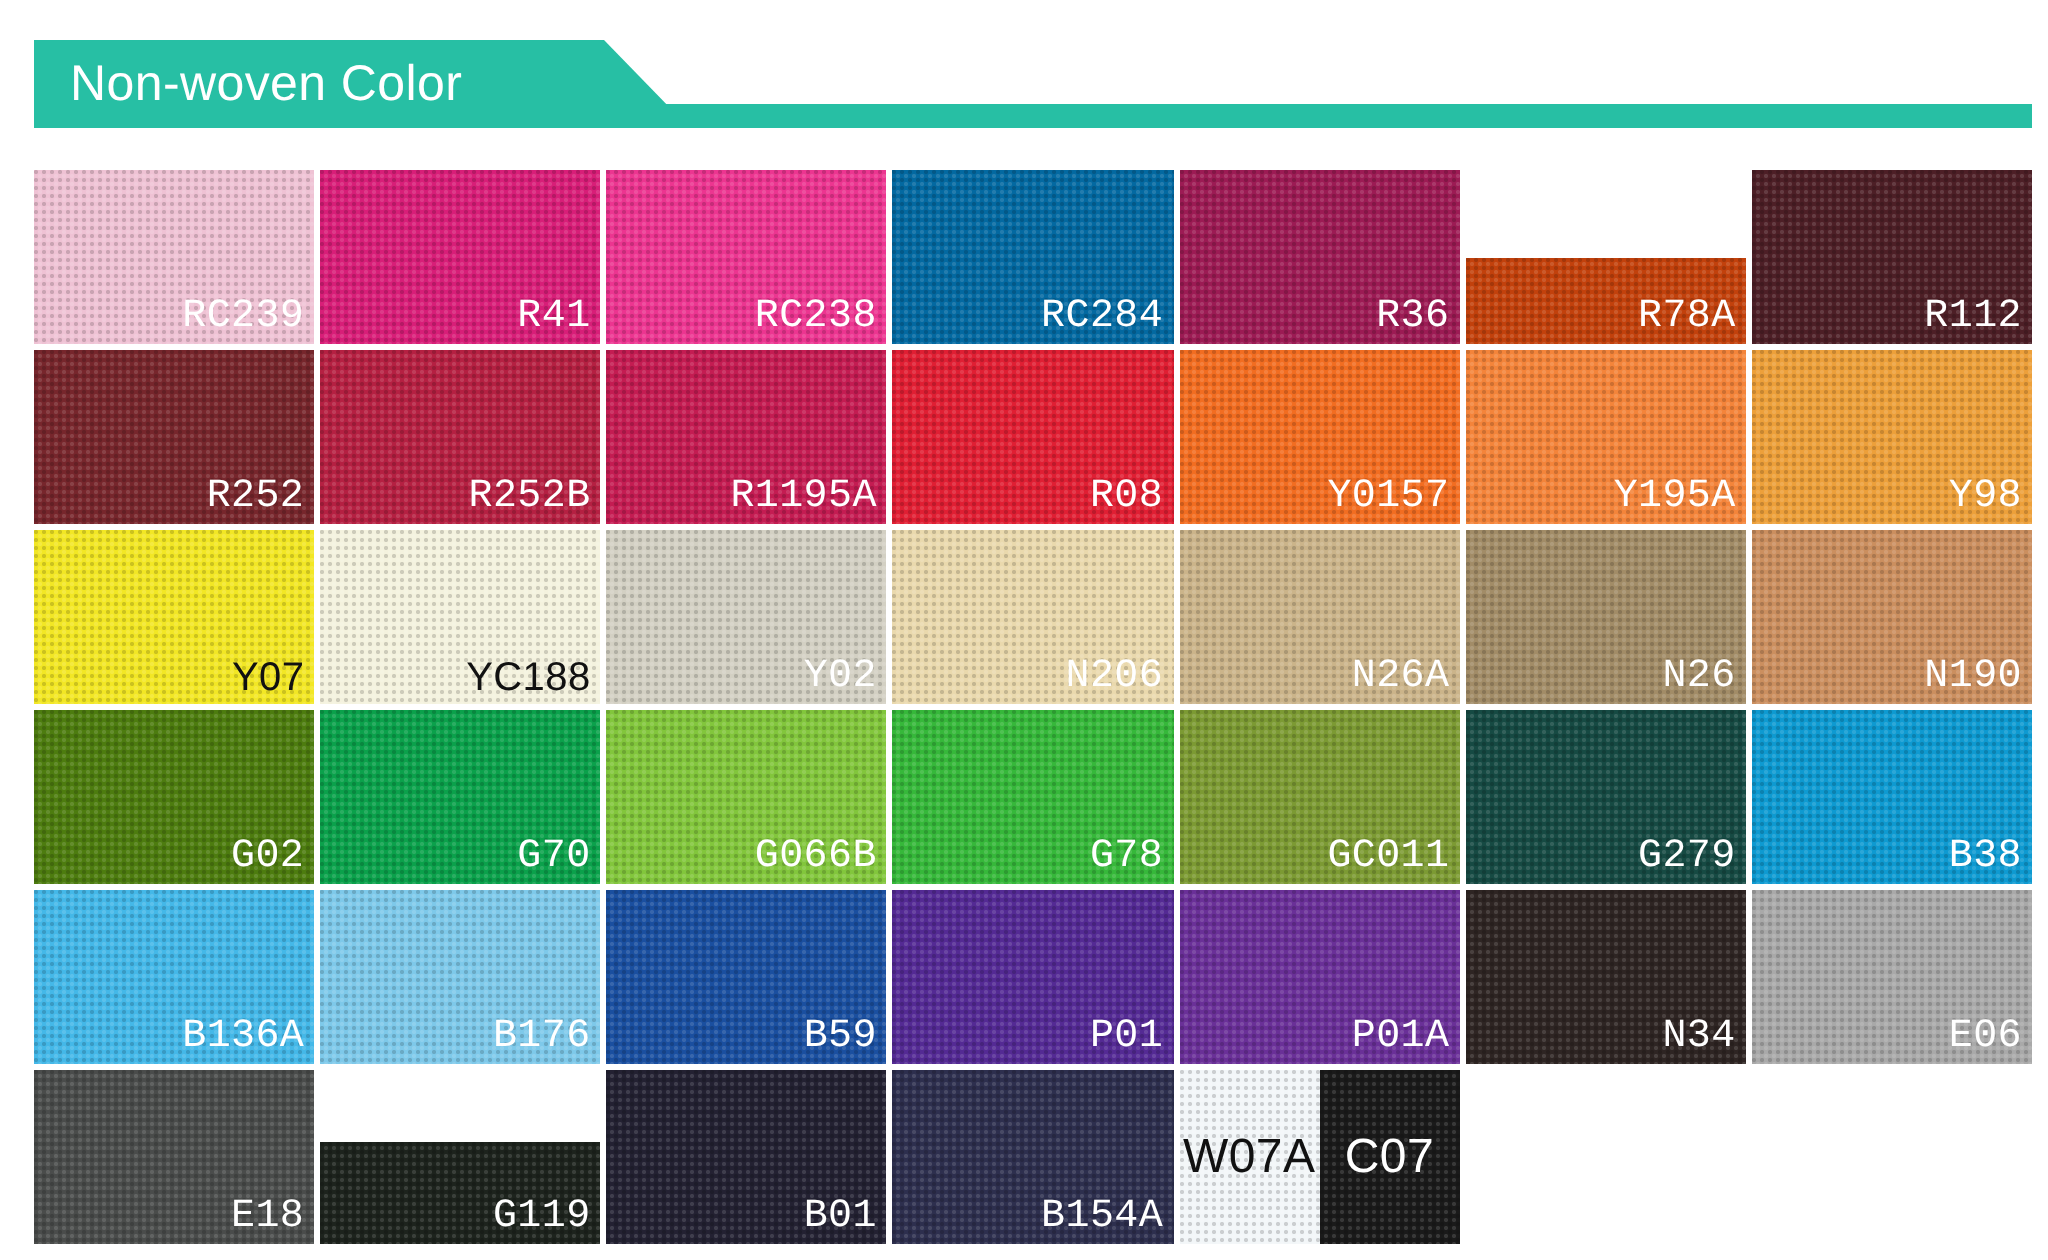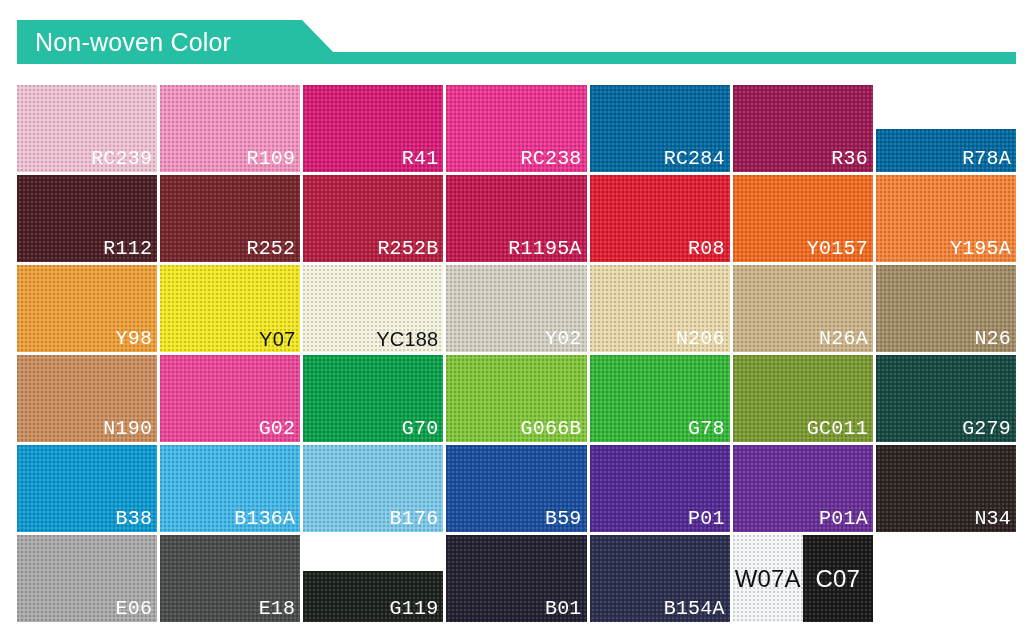--- a/index.html
+++ b/index.html
@@ -127,41 +127,37 @@
   <div id="header-bar"></div>
   <div id="header-tab"></div>
   <div id="header-title">Non-woven Color</div>
 </div>
 
 <div id="grid">
     <div class="swatch light-text" style="background: rgb(239, 194, 212);">
       <div class="tex"></div>
       <div class="label">RC239</div>
     </div>
-    <div class="swatch light-text" style="background: rgb(242, 148, 192);">
-      <div class="tex"></div>
-      <div class="label">R109</div>
-    </div>
     <div class="swatch light-text" style="background: rgb(216, 30, 120);">
       <div class="tex"></div>
       <div class="label">R41</div>
     </div>
     <div class="swatch light-text" style="background: rgb(236, 53, 144);">
       <div class="tex"></div>
       <div class="label">RC238</div>
     </div>
     <div class="swatch light-text" style="background: #0369a1;">
       <div class="tex"></div>
       <div class="label">RC284</div>
     </div>
     <div class="swatch light-text" style="background: rgb(156, 27, 84);">
       <div class="tex"></div>
       <div class="label">R36</div>
     </div>
-    <div class="swatch light-text" style="background: #0369a1; margin-top: 44px;">
+    <div class="swatch light-text" style="background: #c2410c; margin-top: 44px;">
       <div class="tex"></div>
       <div class="label">R78A</div>
     </div>
     <div class="swatch light-text" style="background: rgb(77, 31, 38);">
       <div class="tex"></div>
       <div class="label">R112</div>
     </div>
     <div class="swatch light-text" style="background: rgb(119, 38, 44);">
       <div class="tex"></div>
       <div class="label">R252</div>
@@ -211,21 +207,21 @@
       <div class="label">N26A</div>
     </div>
     <div class="swatch light-text" style="background: rgb(162, 140, 103);">
       <div class="tex"></div>
       <div class="label">N26</div>
     </div>
     <div class="swatch light-text" style="background: rgb(203, 143, 95);">
       <div class="tex"></div>
       <div class="label">N190</div>
     </div>
-    <div class="swatch light-text" style="background: #ec4899;">
+    <div class="swatch light-text" style="background: #4d7c0f;">
       <div class="tex"></div>
       <div class="label">G02</div>
     </div>
     <div class="swatch light-text" style="background: rgb(11, 161, 75);">
       <div class="tex"></div>
       <div class="label">G70</div>
     </div>
     <div class="swatch light-text" style="background: rgb(130, 198, 60);">
       <div class="tex"></div>
       <div class="label">G066B</div>

